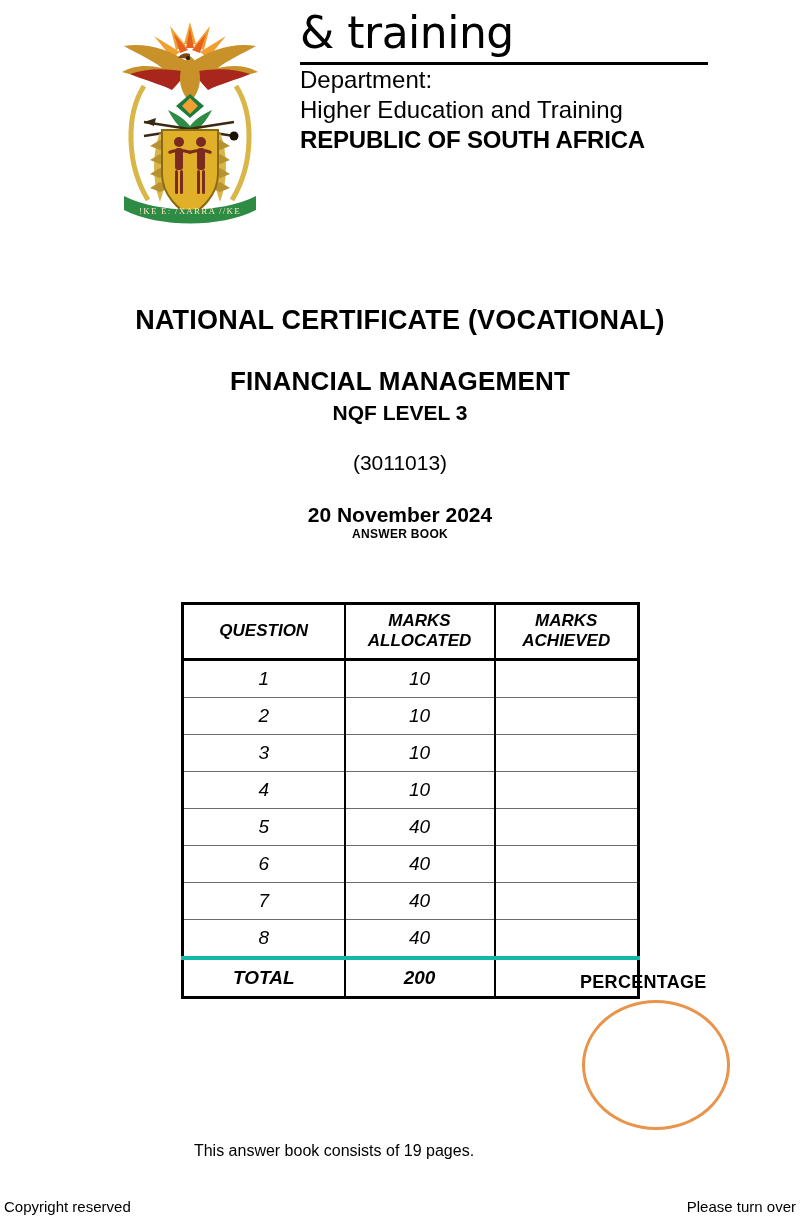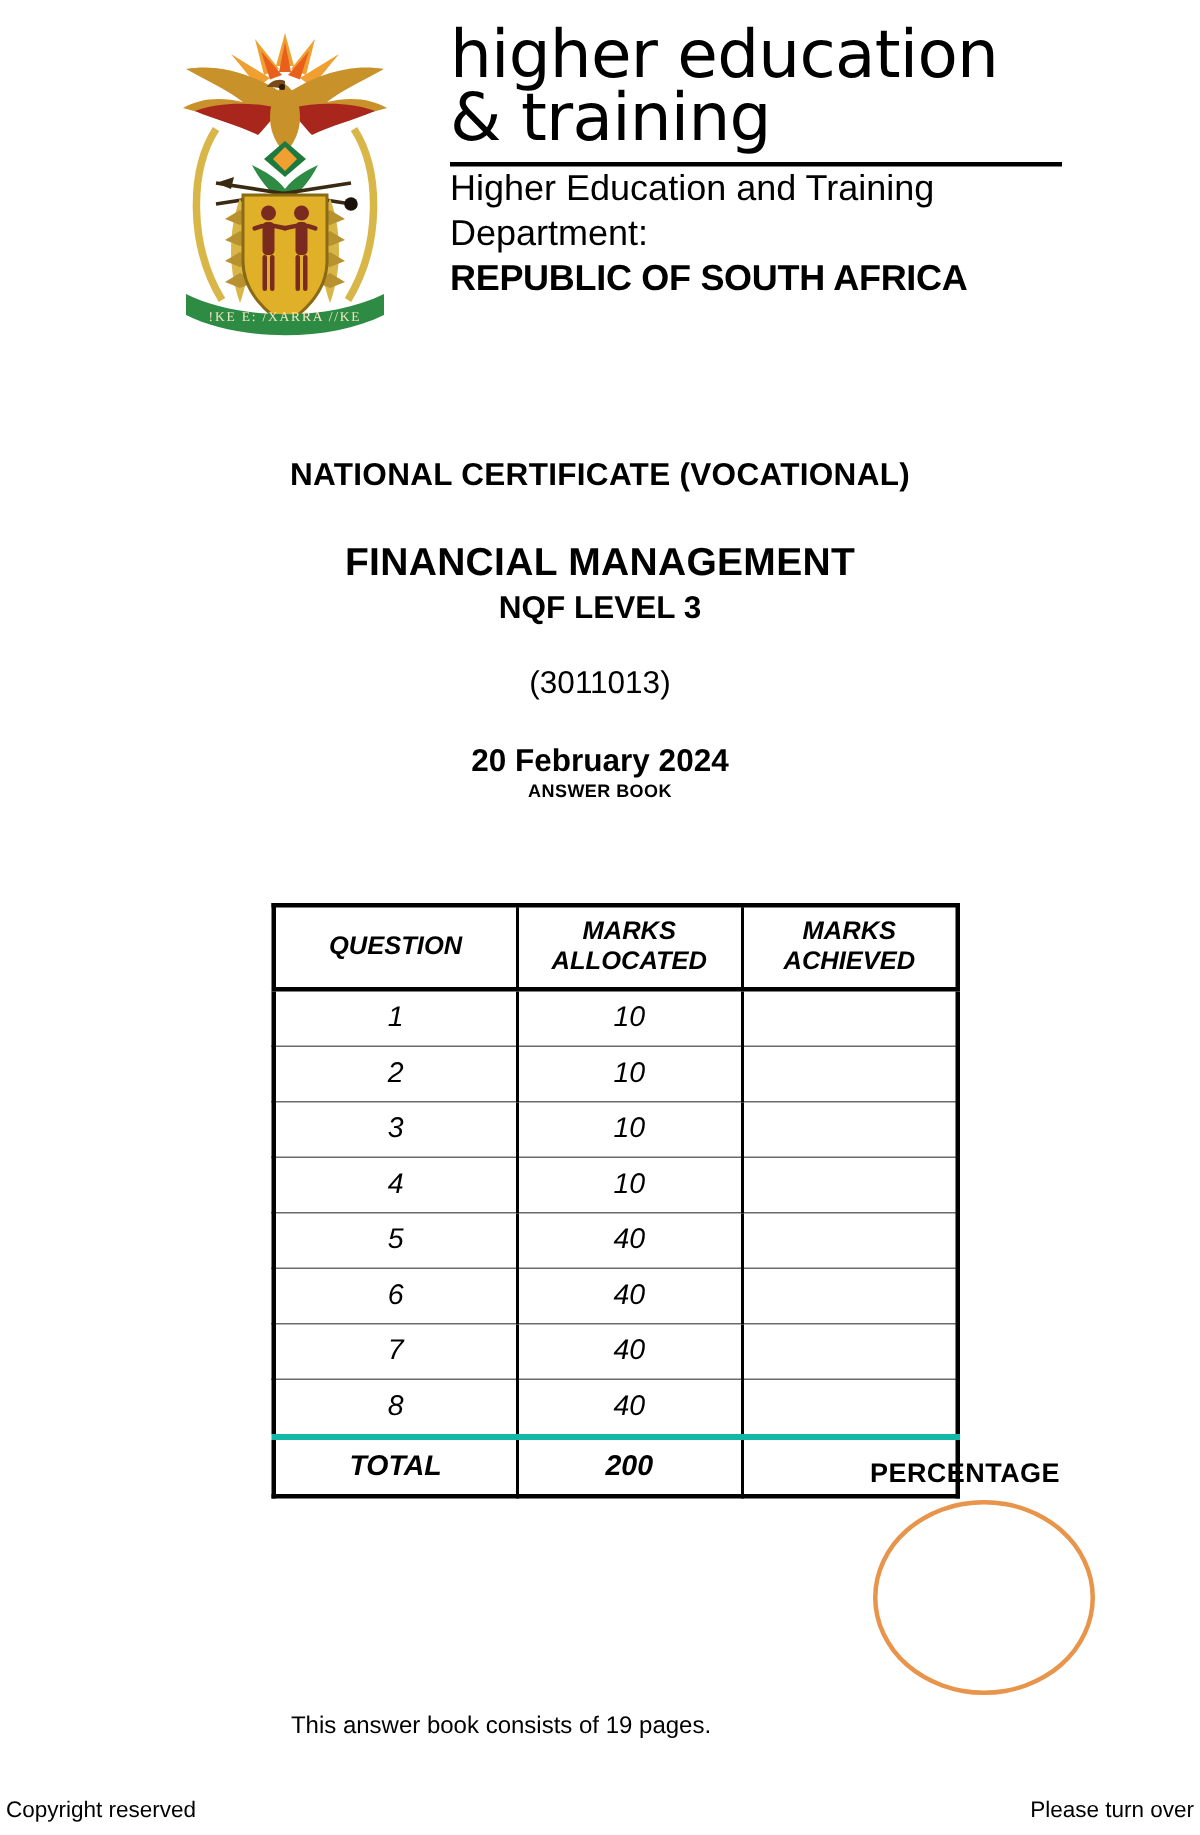--- a/index.html
+++ b/index.html
@@ -75,21 +75,21 @@
 
   
   #title-block {
     position: absolute;
     left: 0;
     top: 305px;
     width: 800px;
     text-align: center;
   }
   #exam-programme {
-    font-size: 21px;
+    font-size: 27px;
     font-weight: bold;
     letter-spacing: 0.2px;
   }
   #exam-subject {
     font-size: 26px;
     font-weight: bold;
     margin-top: 30px;
     letter-spacing: 0.2px;
   }
   #exam-level {
@@ -307,35 +307,34 @@
         <rect x="104" y="136" width="8" height="3" rx="1.5" transform="rotate(18 108 137)"></rect>
         <rect x="88" y="136" width="10" height="3" rx="1.5" transform="rotate(-12 93 137)"></rect>
       </g>
 
       <path d="M24,182 C60,200 120,200 156,182 L156,196 C120,214 60,214 24,196 Z" fill="#2E8B44"></path>
       <text x="90" y="200" font-family="'Liberation Serif', serif" font-size="9" fill="#F2E6C0" text-anchor="middle" letter-spacing="1.2">!KE E: /XARRA //KE</text>
     </svg>
   </div>
 
   <div id="dept-logo-text">
-    <div class="logo-line1">higher education</div>
     <div class="logo-line2">&amp; training</div>
     <div id="logo-rule"></div>
+    <div class="dept-sub">Department:</div>
     <div class="dept-sub">Higher Education and Training</div>
-    <div class="dept-sub">Department:</div>
     <div class="dept-sub bold">REPUBLIC OF SOUTH AFRICA</div>
   </div>
 </div>
 
 <div id="title-block">
   <div id="exam-programme">NATIONAL CERTIFICATE (VOCATIONAL)</div>
   <div id="exam-subject">FINANCIAL MANAGEMENT</div>
   <div id="exam-level">NQF LEVEL 3</div>
   <div id="exam-code">(3011013)</div>
-  <div id="exam-date">20 February 2024</div>
+  <div id="exam-date">20 November 2024</div>
   <div id="book-label">ANSWER BOOK</div>
 </div>
 
 <div id="marks-table-wrap">
   <table id="marks-table">
     <colgroup>
         <col class="c1">
         <col class="c2">
         <col class="c3">
       </colgroup>

